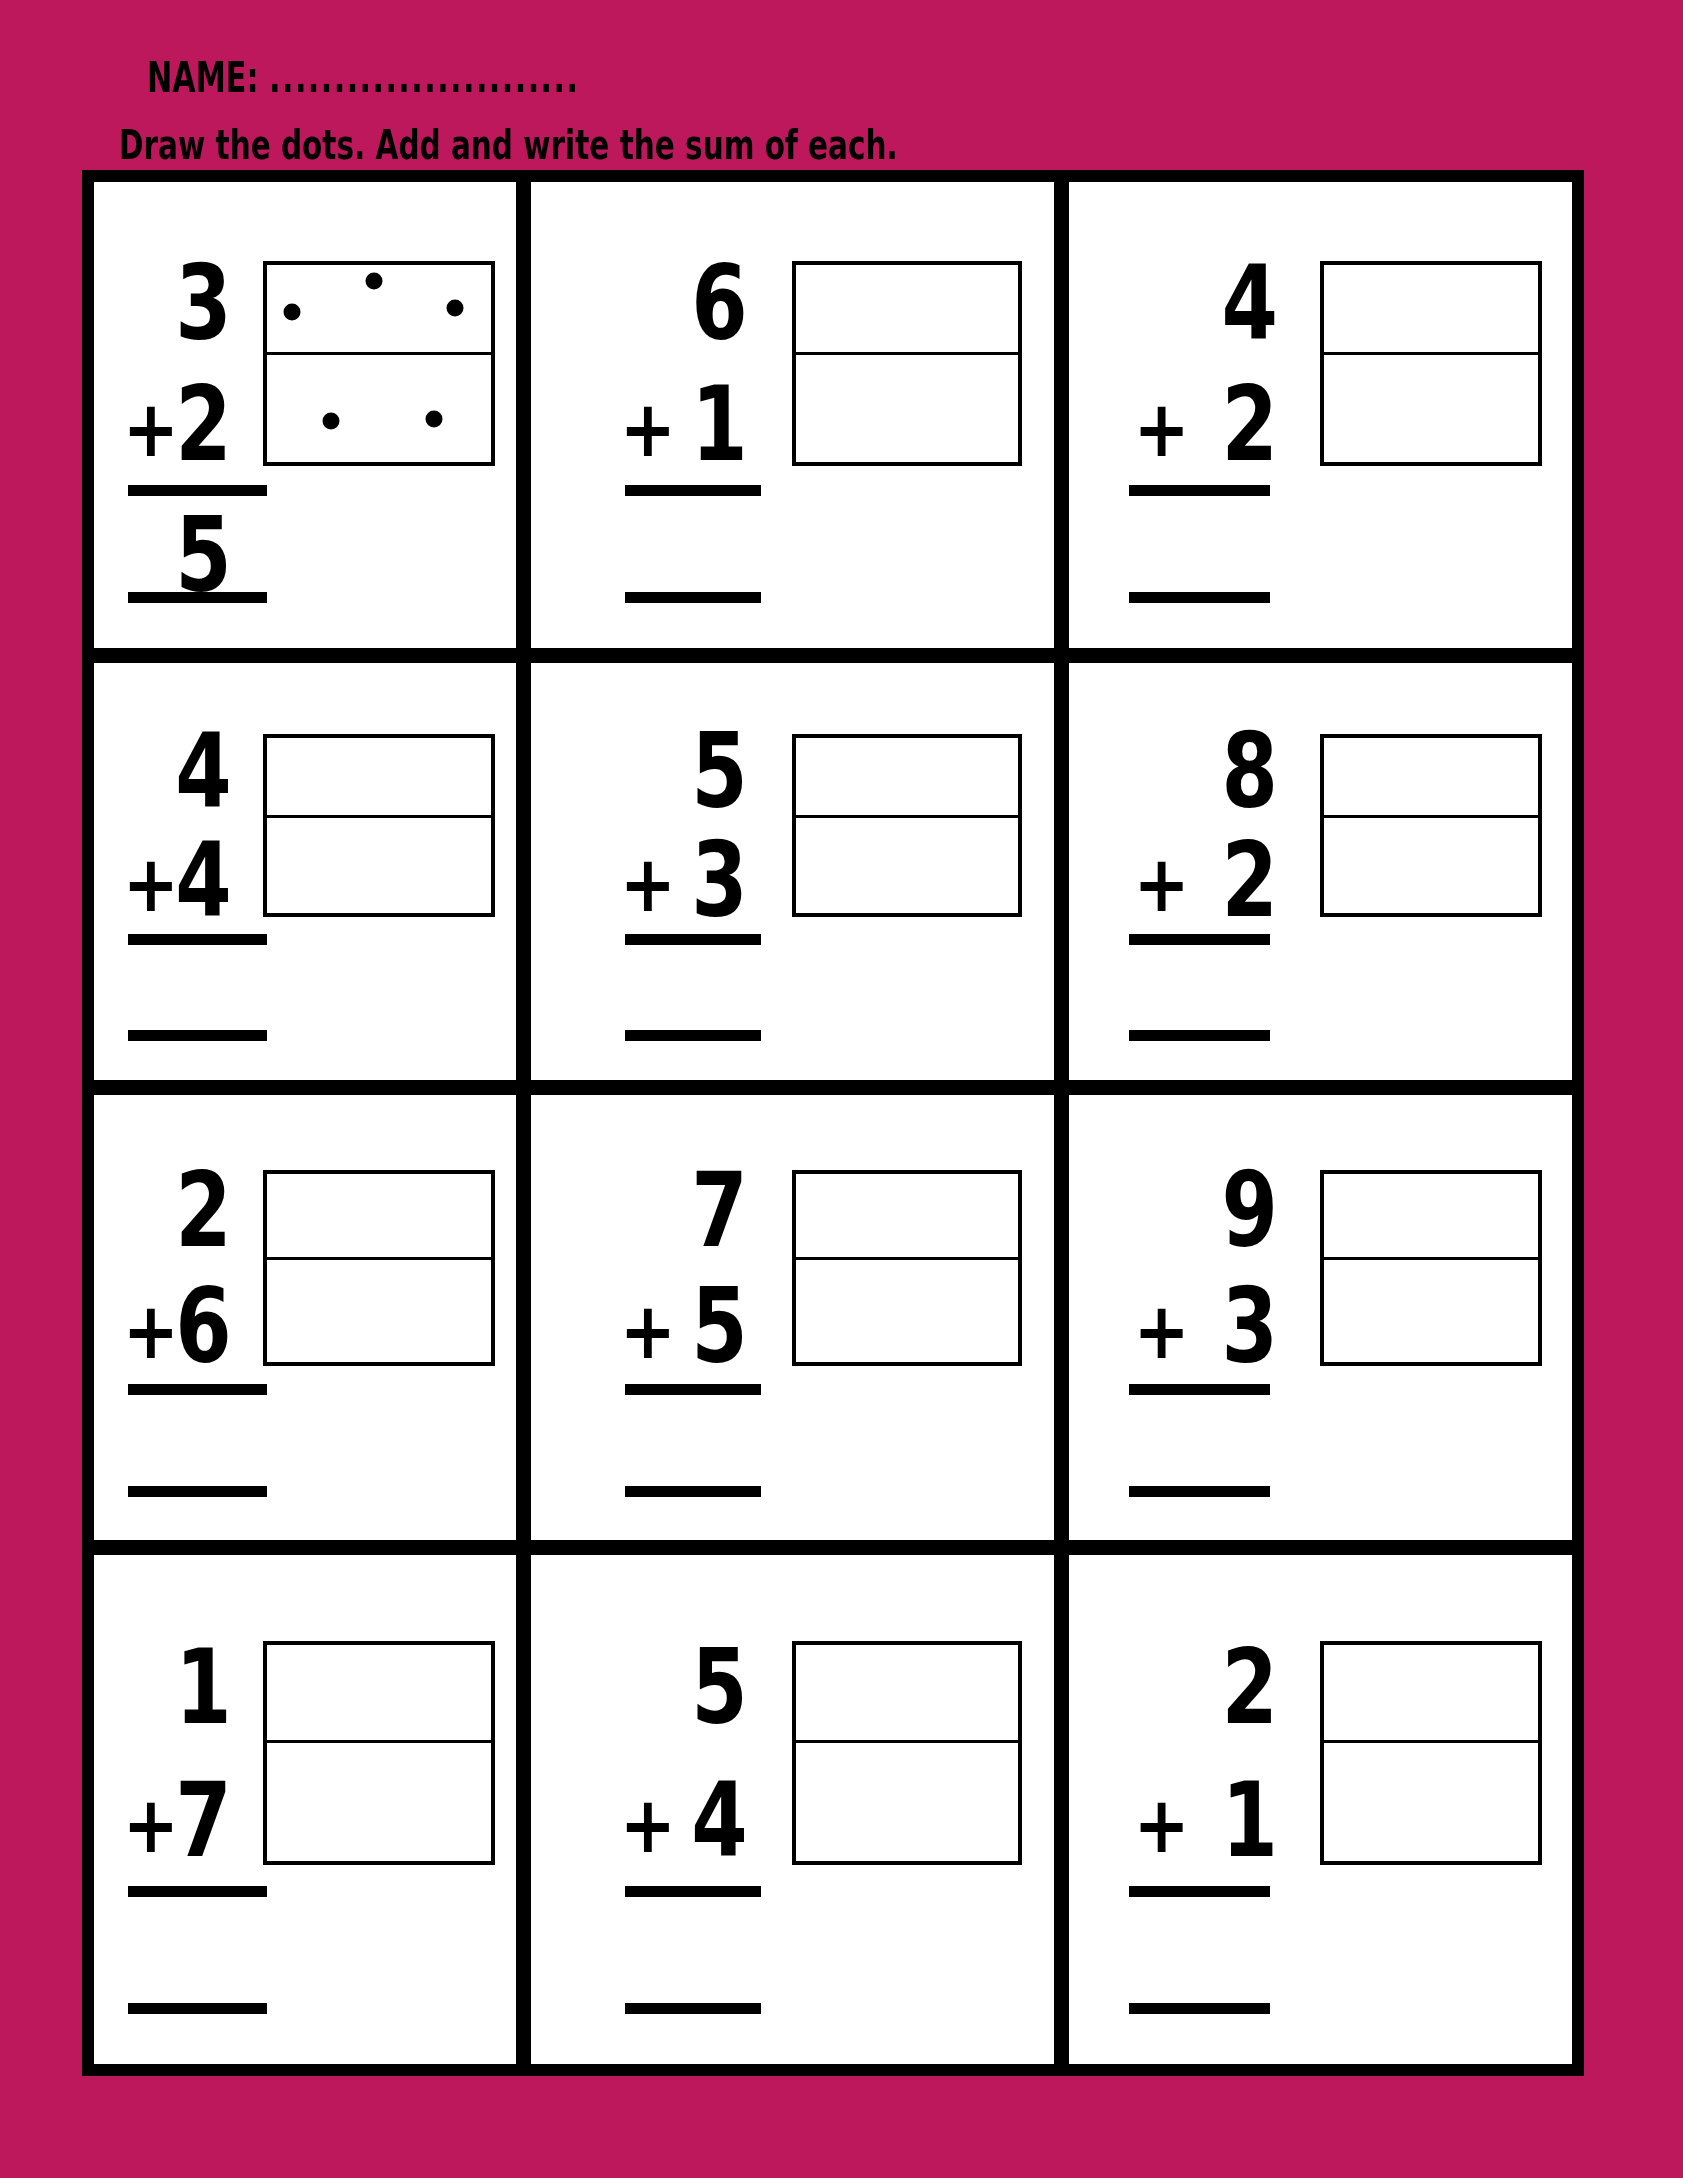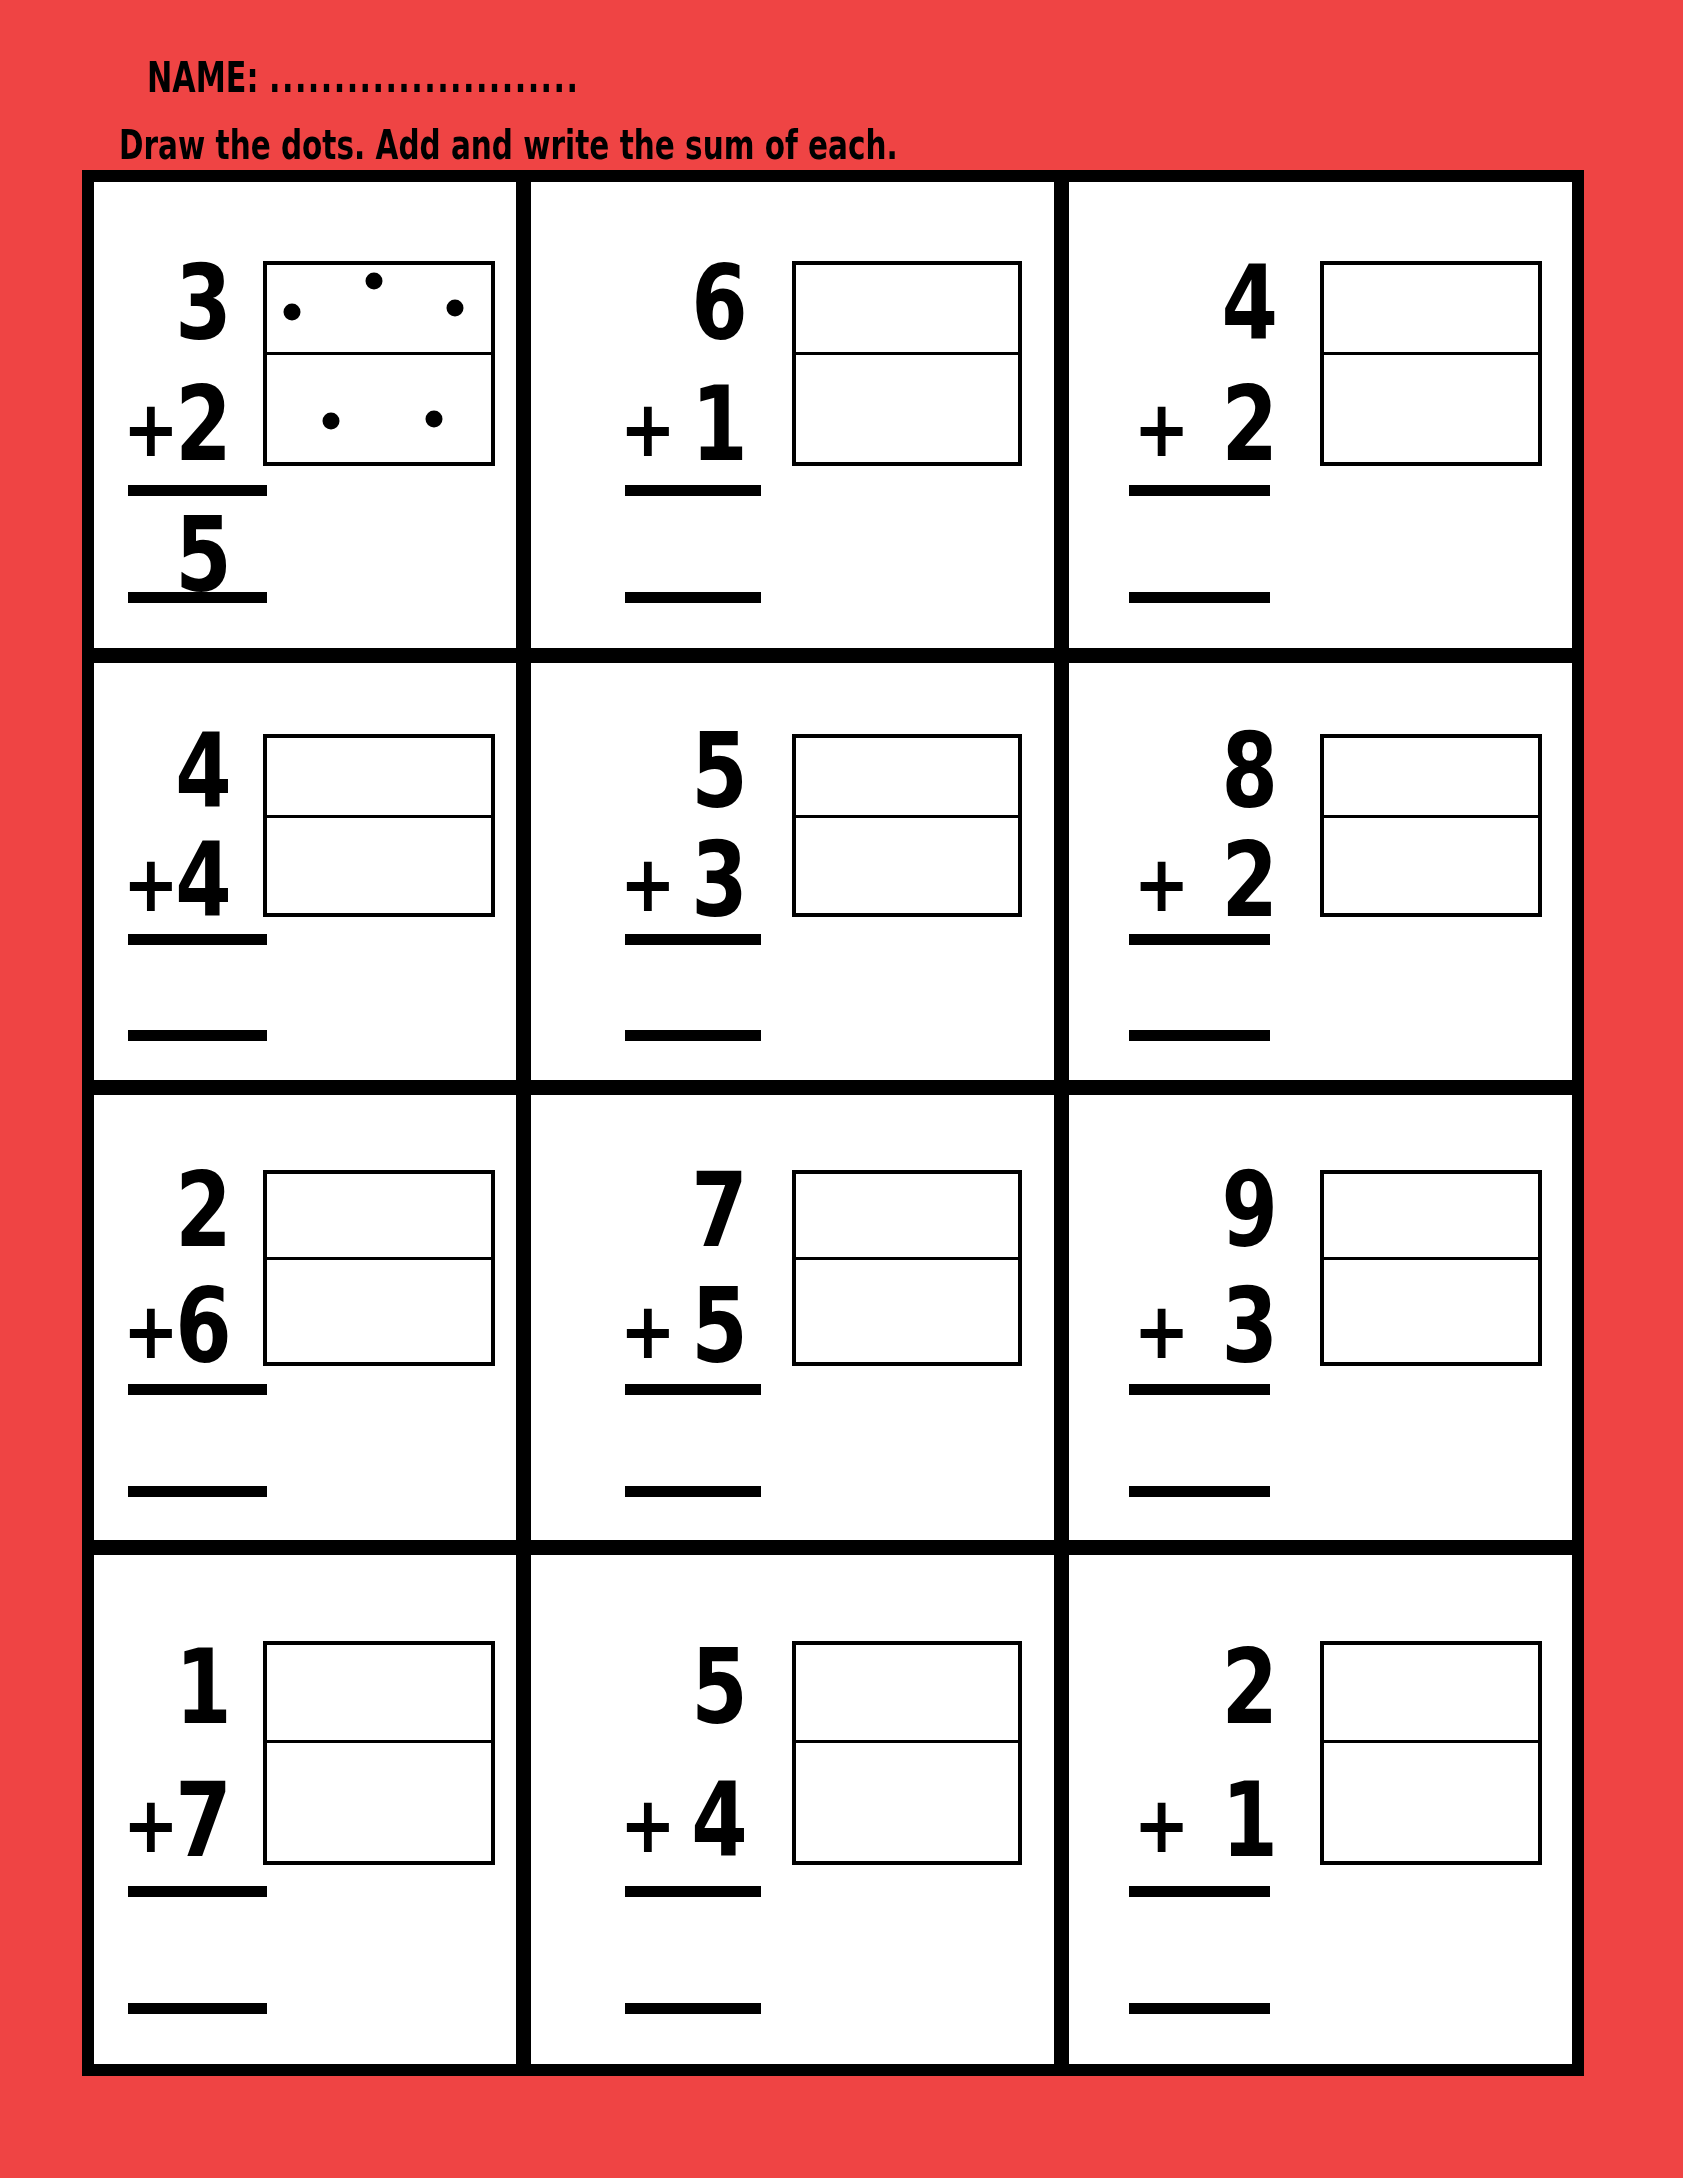--- a/index.html
+++ b/index.html
@@ -1,17 +1,17 @@
 <!DOCTYPE html>
 <html><head>
 <meta charset="utf-8">
 <style>
   html,body { margin:0; padding:0; background:#e8e8e8; }
   .page {
-    position:relative; width:1683px; height:2178px; background:#ef4444;
+    position:relative; width:1683px; height:2178px; background:#be185d;
     font-family:"DejaVu Sans", sans-serif; color:#000; overflow:hidden;
   }
   
   .name-row {
     position:absolute; left:147px; top:53px; white-space:nowrap;
     font-weight:bold; font-size:42px; letter-spacing:0px;
     transform:scaleX(0.72); transform-origin:left center;
   }
   .name-row .dots { letter-spacing:2px; }
   .instructions {

